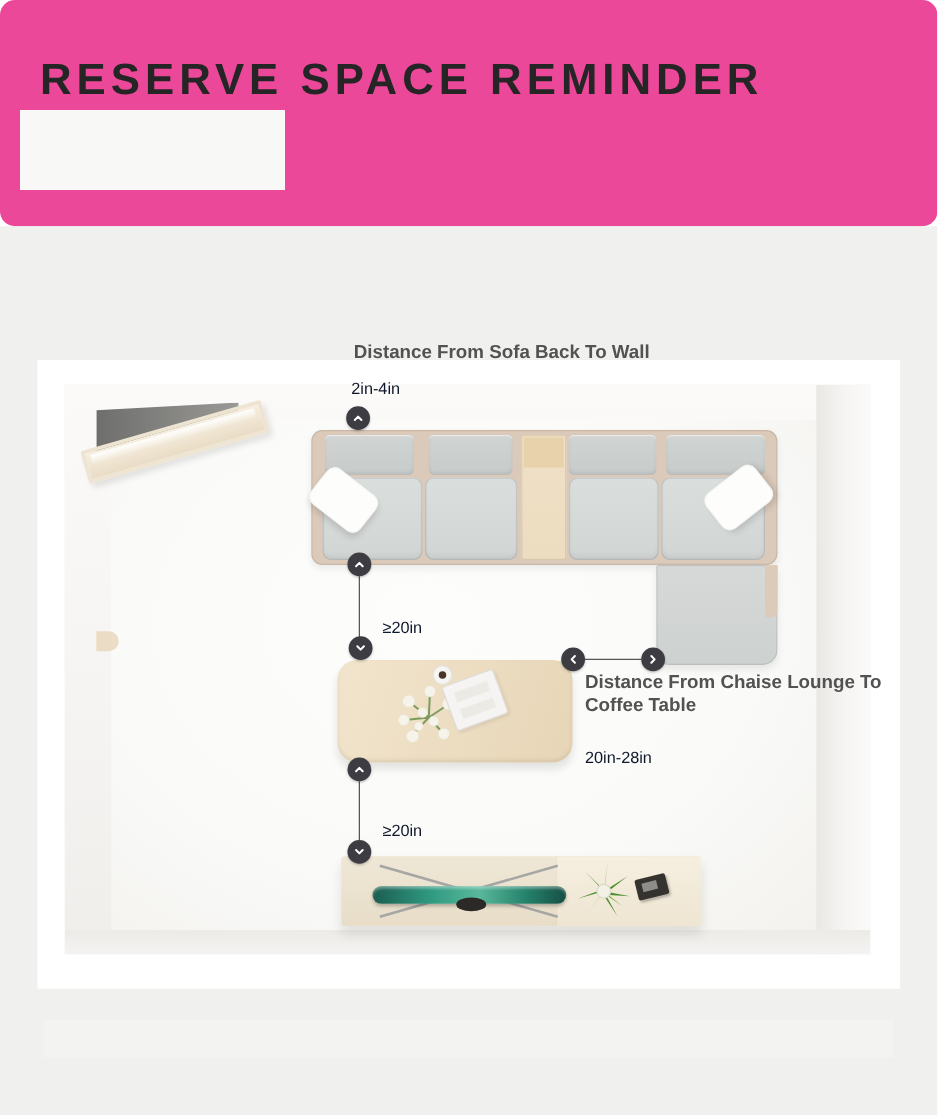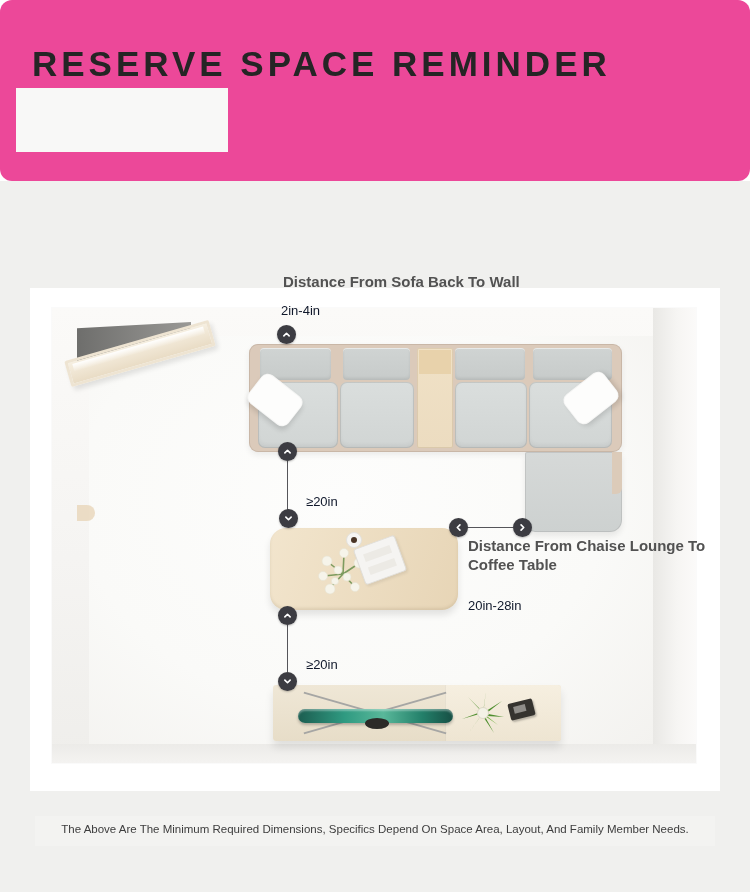--- a/index.html
+++ b/index.html
@@ -256,15 +256,14 @@
   </div>
   <div class="conn" style="left:287px;top:625px;width:1px;height:47px;"></div>
   <div class="marker down" style="left:278px;top:672px;">
     <svg width="11" height="11" viewBox="0 0 10 10">
         <path d="M2.6 6.3 L5 3.9 L7.4 6.3" stroke="#ffffff" stroke-width="1.5" fill="none" stroke-linecap="round" stroke-linejoin="round"></path>
       </svg>
   </div>
   <div class="ann-value" style="left:306px;top:657px;">≥20in</div>
 
   <div class="footer-strip"></div>
-  <p class="footer-note">The Above Are The Minimum Required Dimensions, Specifics Depend On Space Area, Layout, And Family Member Needs.</p>
 
 </div>
 
 </body></html>

